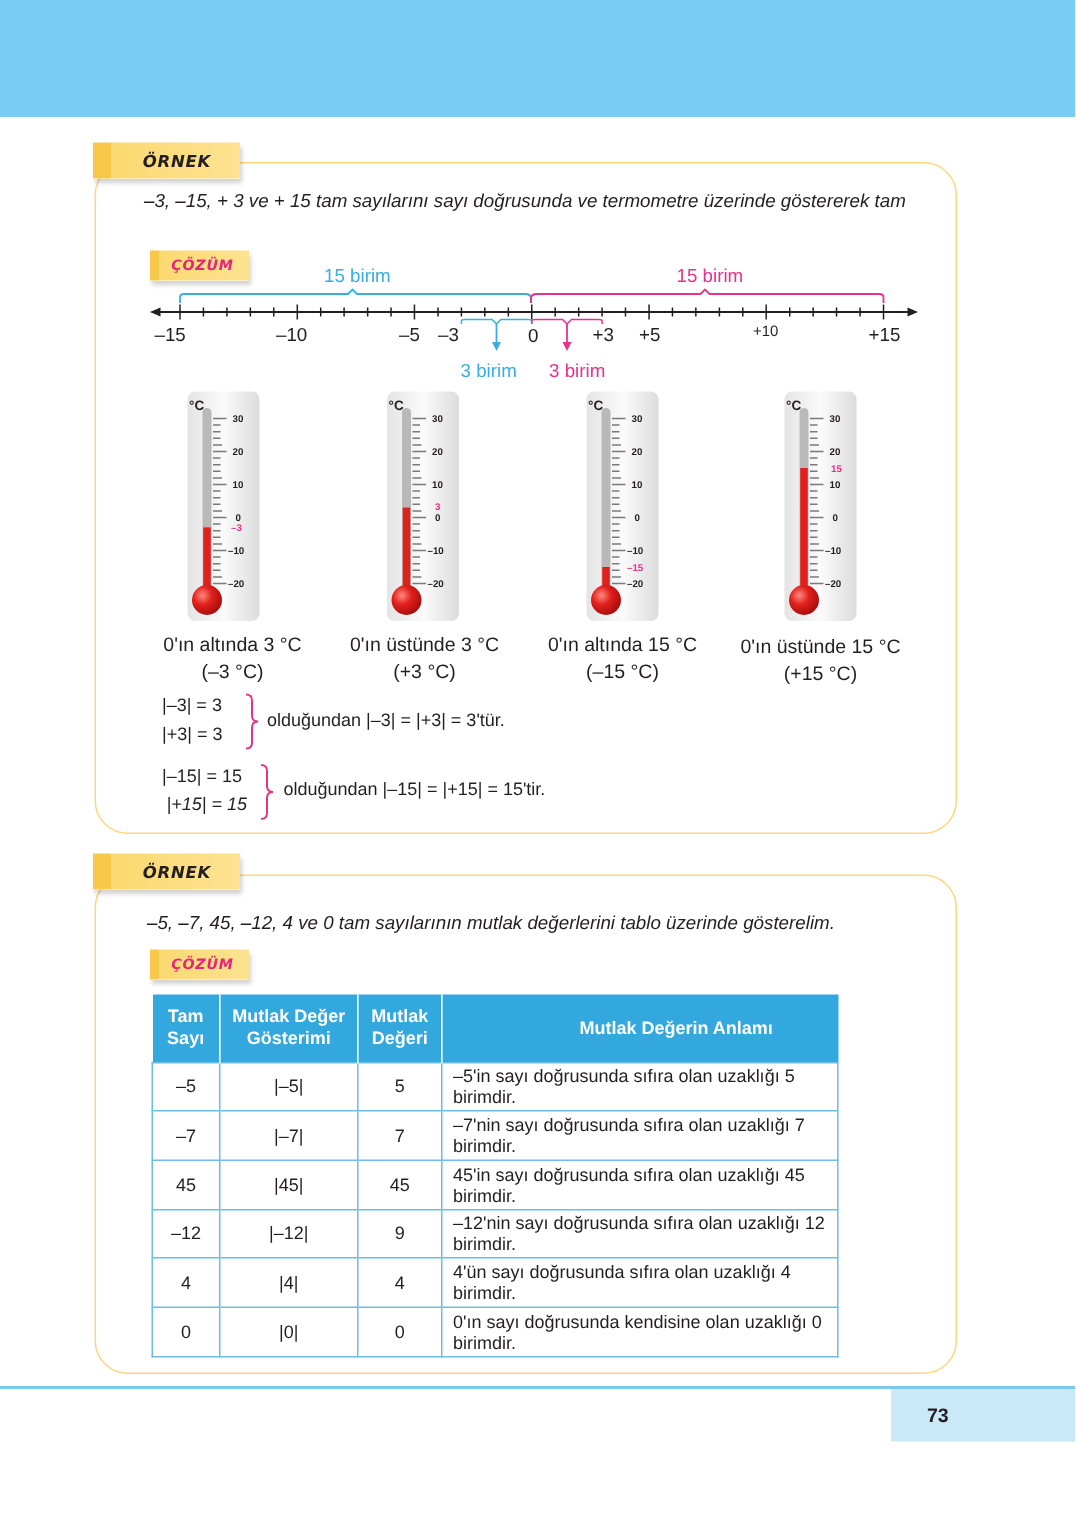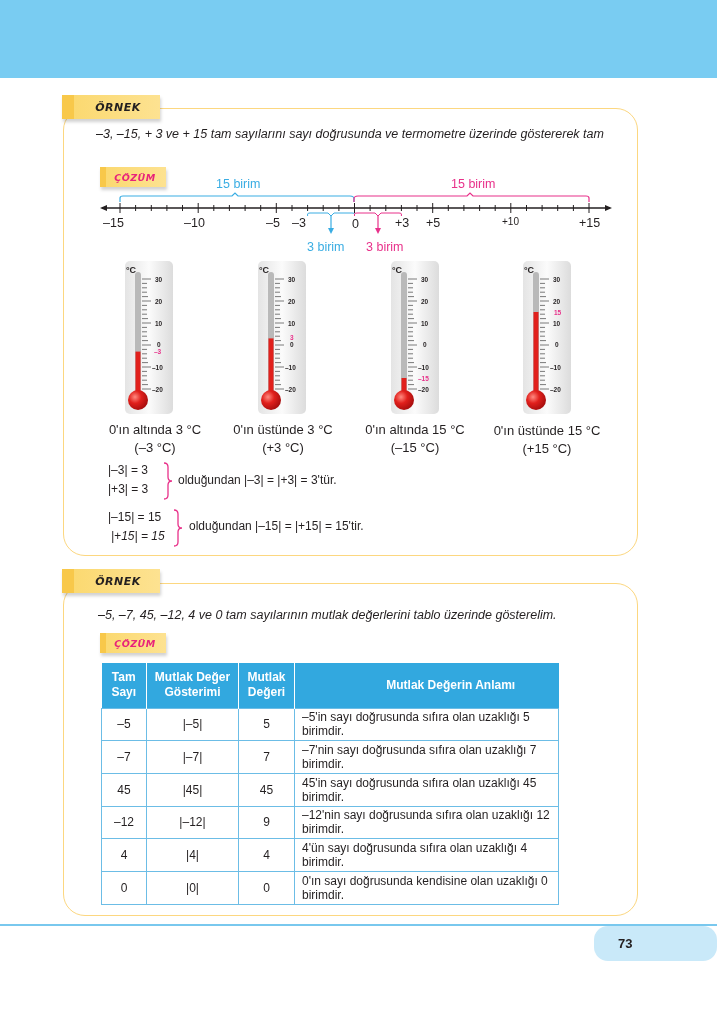--- a/index.html
+++ b/index.html
@@ -16,21 +16,21 @@
   .thermo { position: absolute; width: 50px; height: 155px; }
   .thermo-caption { position: absolute; width: 130px; text-align: center; font-size: 13px; line-height: 18px; }
   .eq-block { position: absolute; font-size: 12px; line-height: 19px; }
   .table-wrap { position: absolute; left: 101px; top: 663px; width: 522px; }
   table { border-collapse: collapse; width: 458px; font-size: 12px; }
   th { background: #32a8df; color: #fff; font-weight: bold; font-size: 12px; line-height: 15px; height: 45px; border-right: 1px solid #ffffff; text-align: center; }
   th:last-child { border-right: none; padding-left: 48px; }
   td { border: 1.5px solid #6cbde6; height: 32.7px; text-align: center; }
   td.meaning { text-align: left; padding-left: 7px; }
   .footer-line { position: absolute; left: 0; top: 924px; width: 717px; height: 1.5px; background: #79c8ee; }
-  .page-num { position: absolute; left: 594px; top: 926px; width: 123px; height: 35px; background: #c9e9f9; font-weight: bold; font-size: 13px; display: flex; align-items: center; padding-left: 24px; border-radius: 14px; }
+  .page-num { position: absolute; left: 594px; top: 926px; width: 123px; height: 35px; background: #c9e9f9; font-weight: bold; font-size: 13px; display: flex; align-items: center; padding-left: 24px; }
 </style>
 </head>
 <body>
 
 <div class="top-banner"></div>
 
 <div class="card card1"></div>
 <div class="tag tag-ornek" style="left:62px; top:95px;">ÖRNEK</div>
 
 <div class="q-text" style="left:76px; top:124px; width:560px; text-indent:20px;">

